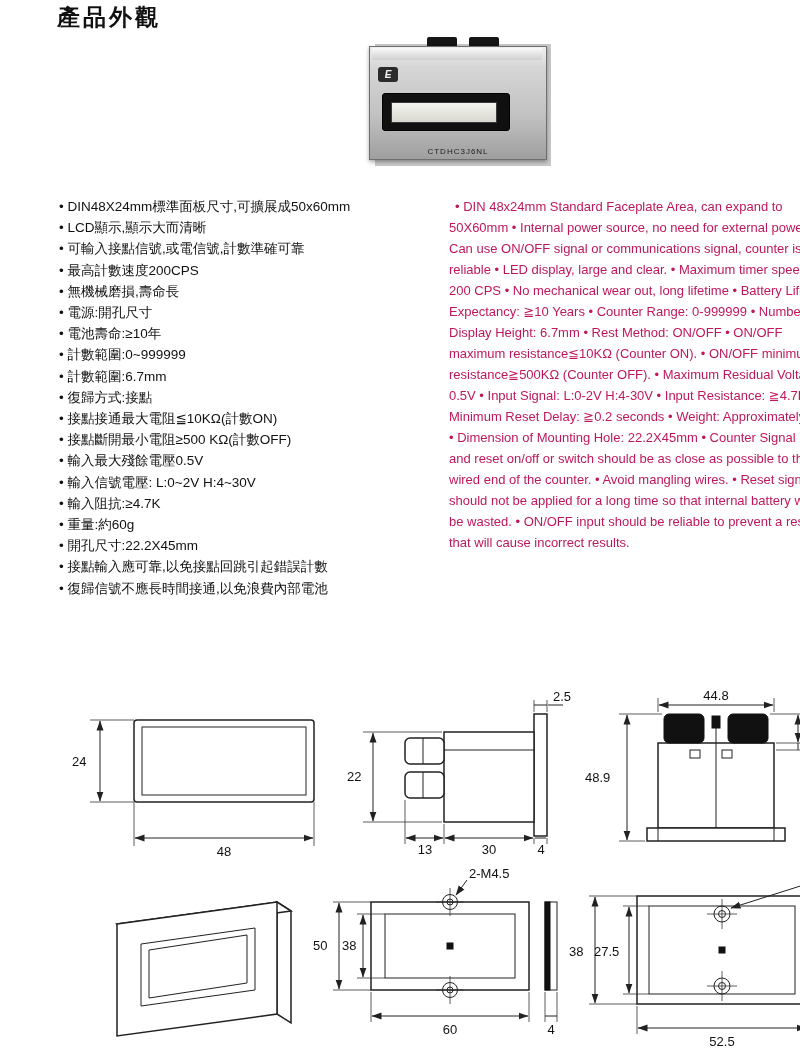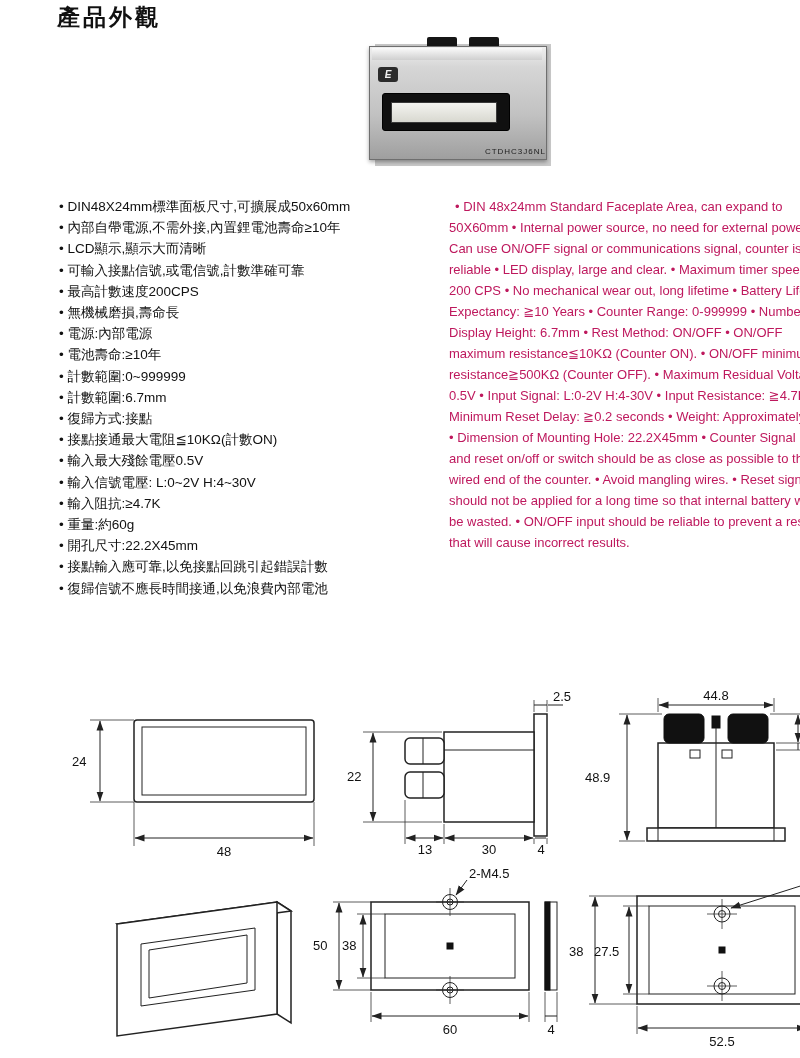--- a/index.html
+++ b/index.html
@@ -15,21 +15,21 @@
   .photo-body{position:absolute;left:0;top:10px;width:176px;height:112px;
       background:linear-gradient(180deg,#efefef 0%,#d6d6d6 18%,#c2c2c2 60%,#9f9f9f 100%);
       border:1px solid #6f6f6f;box-shadow:0 2px 4px rgba(0,0,0,.35);}
   .photo-term{position:absolute;top:1px;width:30px;height:12px;background:#161616;border-radius:2px 2px 0 0;}
   .photo-term.t1{left:58px;} .photo-term.t2{left:100px;}
   .photo-topface{position:absolute;left:2px;top:1px;width:170px;height:12px;background:linear-gradient(180deg,#fafafa,#cfcfcf);}
   .photo-logo{position:absolute;left:8px;top:20px;width:20px;height:15px;background:#2b2b2b;border-radius:3px;
       color:#f2f2f2;font-size:10px;font-weight:700;font-style:italic;text-align:center;line-height:15px;}
   .photo-lcd{position:absolute;left:12px;top:46px;width:126px;height:36px;background:#101010;border-radius:3px;border:1px solid #000;}
   .photo-lcd-glass{position:absolute;left:8px;top:8px;width:104px;height:19px;background:linear-gradient(180deg,#f4f4f0,#d8d8d0);border:1px solid #3a3a3a;}
-  .photo-model{position:absolute;left:0;bottom:3px;width:176px;text-align:right;font-size:8px;letter-spacing:1px;color:#1d1d1d;}
+  .photo-model{position:absolute;left:0;bottom:3px;width:176px;text-align:center;font-size:8px;letter-spacing:1px;color:#1d1d1d;}
 
   
   .specs-zh{position:absolute;left:12px;top:196px;width:386px;font-size:13.5px;line-height:21.2px;}
   .specs-zh ul{margin:0;padding:0;list-style:none;}
   .specs-zh li{padding-left:13px;text-indent:-13px;}
   .specs-zh li::before{content:"\2022\00a0";}
   .specs-en{position:absolute;left:402px;top:196px;width:388px;font-size:13px;line-height:21px;color:#be185d;text-indent:6px;}
 
   
   svg{position:absolute;overflow:visible;}
@@ -63,31 +63,31 @@
       <div class="photo-lcd">
         <div class="photo-lcd-glass"></div>
       </div>
       <div class="photo-model">CTDHC3J6NL</div>
     </div>
   </div>
 
   <div class="specs-zh">
     <ul>
       <li>DIN48X24mm標準面板尺寸,可擴展成50x60mm</li>
-      <li>內部自帶電源,不需外接,內置鋰電池壽命≥10年</li>
       <li>LCD顯示,顯示大而清晰</li>
       <li>可輸入接點信號,或電信號,計數準確可靠</li>
       <li>最高計數速度200CPS</li>
       <li>無機械磨損,壽命長</li>
-      <li>電源:內部電源</li>
+      <li>電源:開孔尺寸</li>
       <li>電池壽命:≥10年</li>
       <li>計數範圍:0~999999</li>
       <li>計數範圍:6.7mm</li>
       <li>復歸方式:接點</li>
       <li>接點接通最大電阻≦10KΩ(計數ON)</li>
+      <li>接點斷開最小電阻≥500 KΩ(計數OFF)</li>
       <li>輸入最大殘餘電壓0.5V</li>
       <li>輸入信號電壓: L:0~2V  H:4~30V</li>
       <li>輸入阻抗:≥4.7K</li>
       <li>重量:約60g</li>
       <li>開孔尺寸:22.2X45mm</li>
       <li>接點輸入應可靠,以免接點回跳引起錯誤計數</li>
       <li>復歸信號不應長時間接通,以免浪費內部電池</li>
     </ul>
   </div>
 

